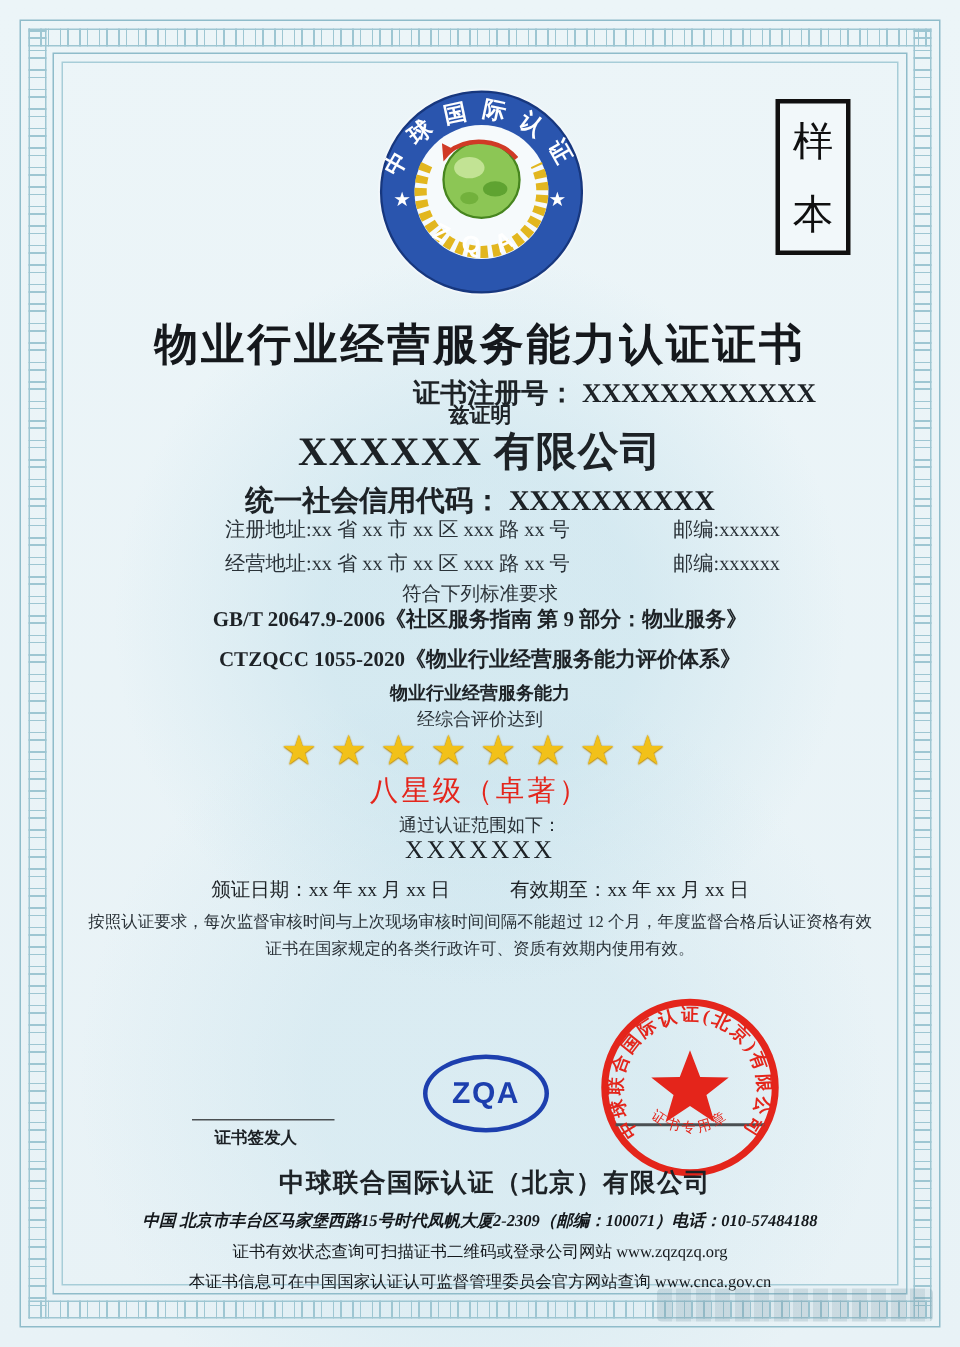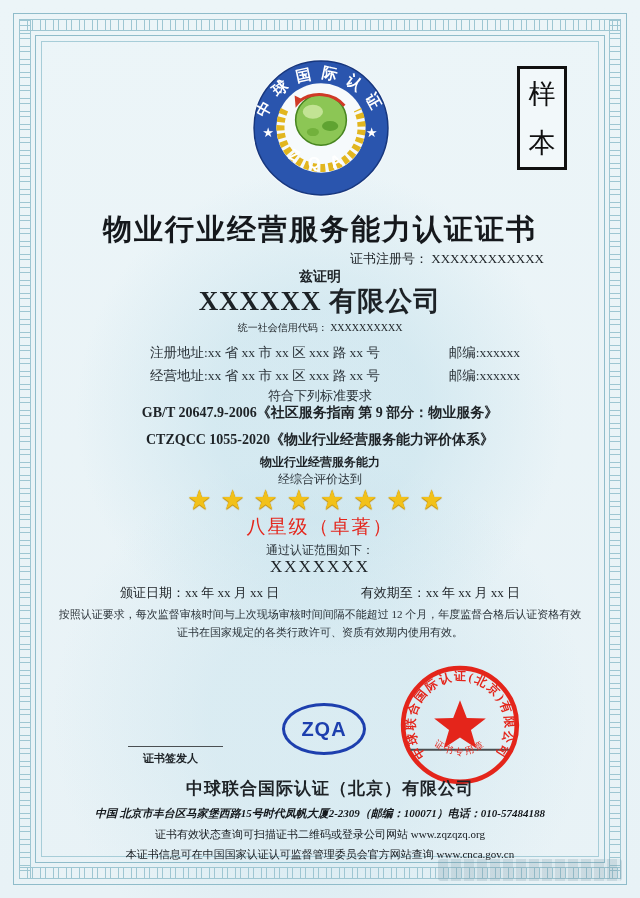--- a/index.html
+++ b/index.html
@@ -37,38 +37,38 @@
   .badge{position:absolute;left:250px;top:57px;width:142px;height:142px;}
   
   .sample{
     position:absolute;left:517px;top:66px;width:44px;height:98px;
     border:3px solid #101010;background:rgba(255,255,255,.35);
     display:flex;flex-direction:column;align-items:center;justify-content:space-around;
     font-size:27px;color:#101010;font-weight:500;
   }
   
   .title{top:210px;font-size:29px;font-weight:bold;letter-spacing:2px;color:#15181c;}
-  .regno{top:250px;left:0;right:96px;text-align:right;font-size:13px;font-weight:normal;}
+  .regno{top:250px;left:0;right:96px;text-align:right;font-size:18px;font-weight:bold;}
   .certify{top:268px;font-size:14px;font-weight:bold;}
   .company{top:283px;font-size:27px;font-weight:bold;letter-spacing:1px;}
-  .credit{top:321px;font-size:10px;font-weight:normal;}
+  .credit{top:321px;font-size:19px;font-weight:bold;}
   .addr-row{position:absolute;left:150px;right:120px;display:flex;justify-content:space-between;font-size:13.5px;color:#2a3238;}
   .addr1{top:344px;}
   .addr2{top:367px;}
   .meets{top:387px;font-size:13px;color:#2a3238;}
   .std1{top:404px;font-size:14px;font-weight:bold;}
   .std2{top:431px;font-size:14px;font-weight:bold;}
   .capability{top:454px;font-size:12px;font-weight:bold;}
   .evaluated{top:471px;font-size:12px;color:#2a3238;}
   .stars{top:484px;font-size:27px;letter-spacing:9px;color:#f2c119;
          text-shadow:0 0 1px #a97b0a, 0 1px 1px #c89310;}
   .rating{top:514px;font-size:19px;font-weight:normal;color:#e4261c;letter-spacing:2px;}
   .scope-intro{top:542px;font-size:12px;color:#2a3238;}
   .scope{top:557px;font-size:17px;letter-spacing:2px;}
-  .dates{position:absolute;left:120px;right:120px;top:584px;display:flex;justify-content:space-between;gap:40px;font-size:13px;color:#1d2226;}
+  .dates{position:absolute;left:120px;right:120px;top:584px;display:flex;justify-content:center;gap:40px;font-size:13px;color:#1d2226;}
   .note{font-size:11px;color:#2a3238;}
   .note1{top:607px;}
   .note2{top:625px;}
 
   
   .zqa-oval{
     position:absolute;left:282px;top:703px;width:78px;height:46px;
     border:3.5px solid #1d3fae;border-radius:50%;
     display:flex;align-items:center;justify-content:center;
     color:#1d3fae;font-weight:bold;font-size:20px;letter-spacing:1px;

